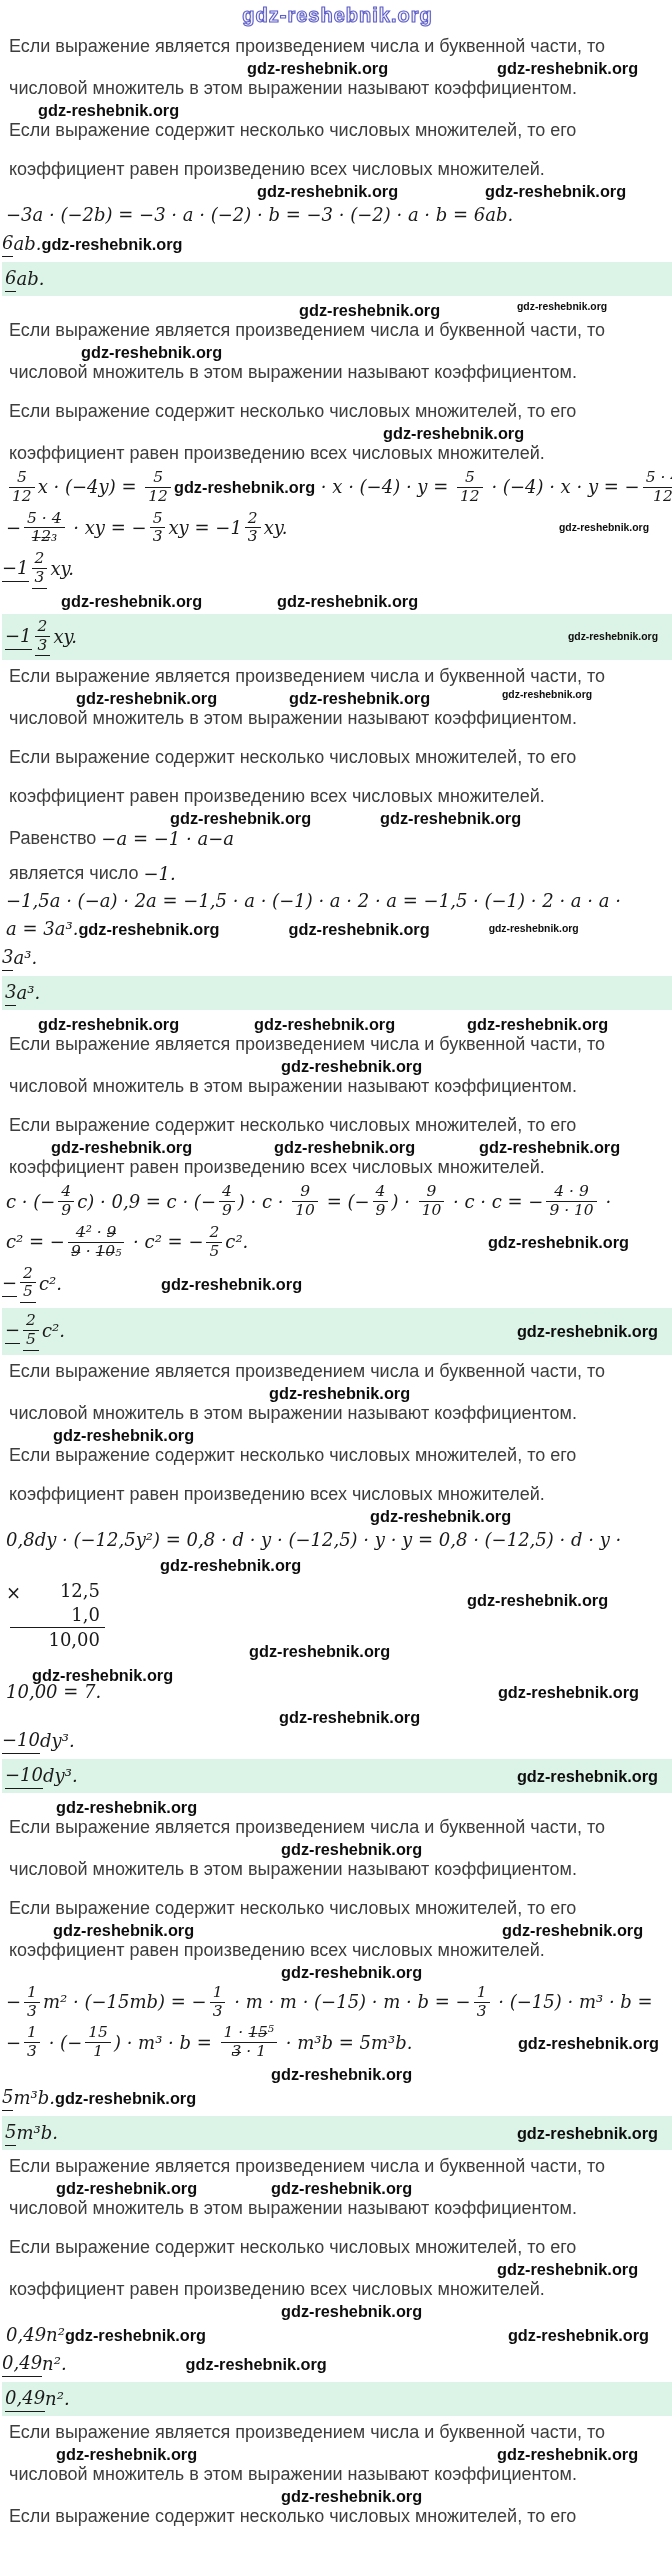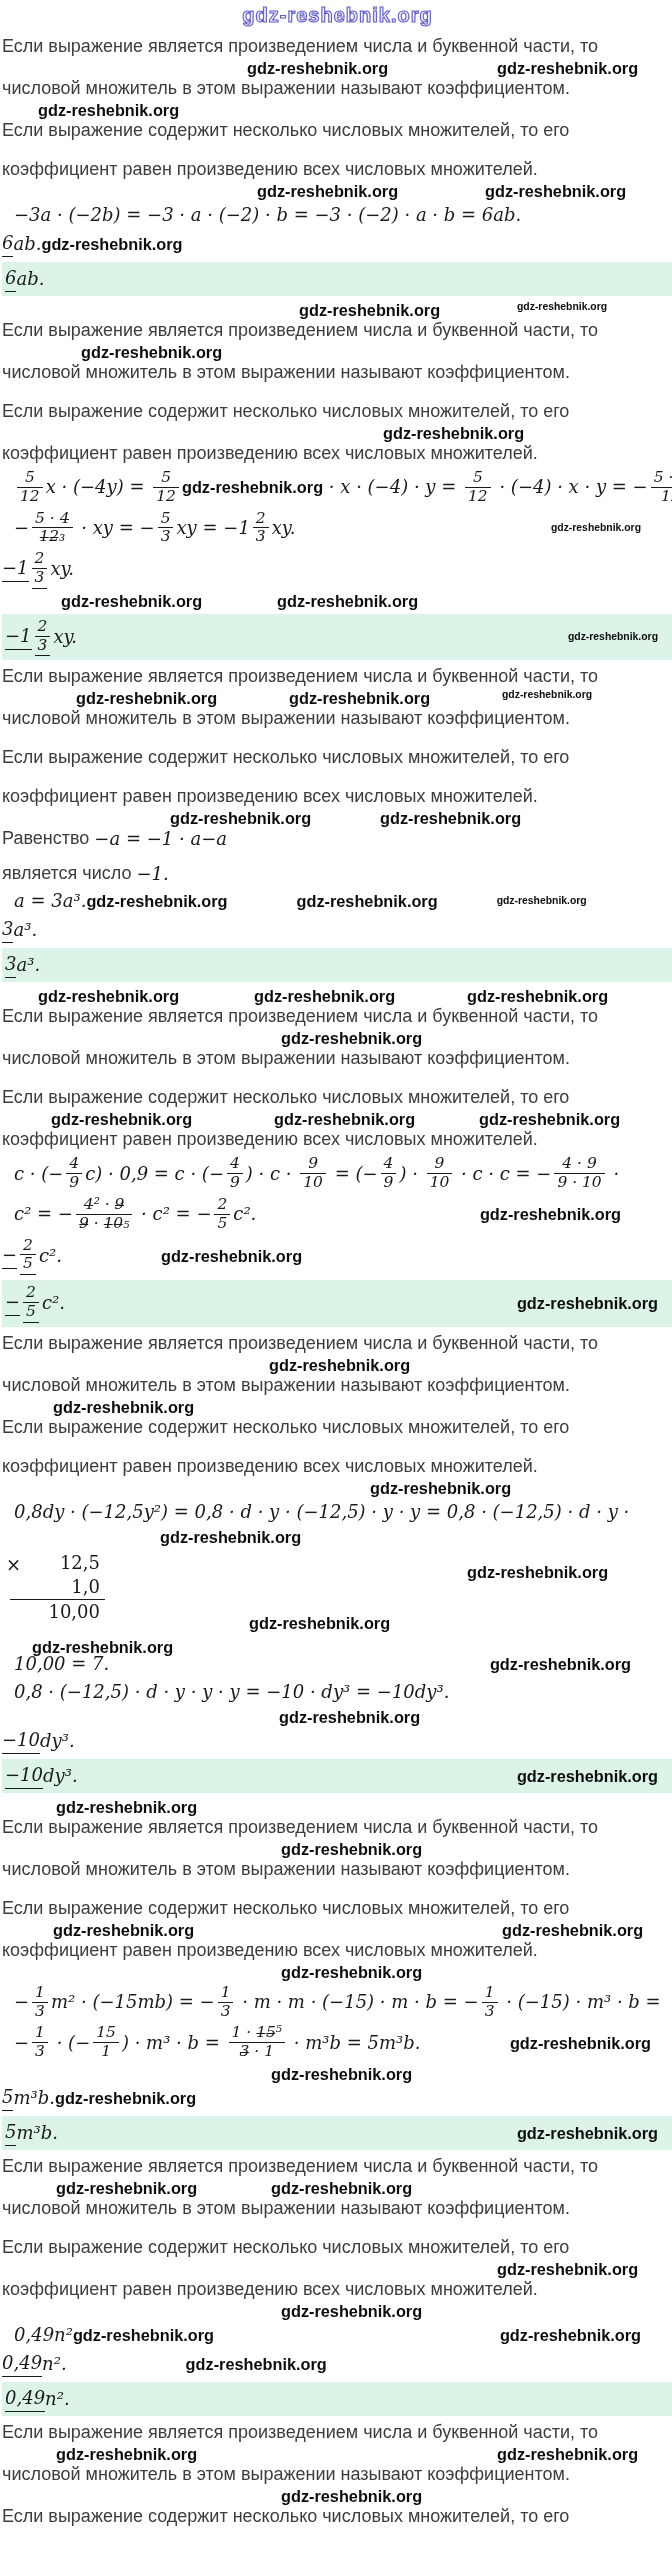--- a/index.html
+++ b/index.html
@@ -2,24 +2,24 @@
 <html><head>
 <meta charset="utf-8">
 <style>
   html,body{margin:0;padding:0;background:#fff}
   body{width:673px;font-family:"Liberation Sans",sans-serif;color:#1a1a1a;overflow-x:hidden}
   .page{width:673px;padding:2px 0 0 2px;box-sizing:border-box}
   .titlewm{text-align:center;font-family:"Liberation Sans",sans-serif;font-weight:bold;
     font-size:20px;letter-spacing:1px;color:#f2f2ff;-webkit-text-stroke:1.1px #5e5ec8;
     text-shadow:0 0 1px #8b8bd8;margin:2px 0 8px}
   .line{display:flex;align-items:center;white-space:pre;max-width:673px}
-  .para{font-size:18px;color:#3d3d3d;margin:1px 0;line-height:23px}
+  .para{font-size:18px;color:#3d3d3d;margin:1px 7px;line-height:23px}
   .para .t{font-family:"Liberation Sans",sans-serif}
   .math{font-family:"DejaVu Serif","Liberation Serif",serif;font-style:italic;
-    font-size:18px;color:#1a1a1a;margin:4px 12px;line-height:24px}
+    font-size:18px;color:#1a1a1a;margin:4px 4px;line-height:24px}
   .mx{font-family:"DejaVu Serif","Liberation Serif",serif;font-style:italic;font-size:18px;color:#1a1a1a}
   .answer{margin:3px 0}
   .hl-line{background:#dcf3e7;margin:5px 0;padding:4px 3px;min-height:24px;width:673px;box-sizing:border-box}
   .u{border-bottom:1.6px solid #1a1a1a;padding-bottom:1px}
   .frac{display:inline-flex;flex-direction:column;text-align:center;vertical-align:middle;
     margin:0 3px;font-size:0.86em;line-height:1.15}
   .frac .n{padding:0 3px;border-bottom:1.3px solid #1a1a1a}
   .frac .d{padding:0 3px}
   .frac.ufrac{border-bottom:1.6px solid #1a1a1a;padding-bottom:1px}
   .wm{font-family:"Liberation Sans",sans-serif;font-style:normal;font-weight:bold;
@@ -97,20 +97,21 @@
       <div class="line para"><span class="t">Если выражение содержит несколько числовых множителей, то его</span></div>
       <div class="gap" style="height: 14px;"></div>
       <div class="line para"><span class="t">коэффициент равен произведению всех числовых множителей.</span></div>
       <div class="wmrow">
         <span class="wm" style="left: 168px;">gdz-reshebnik.org</span>
         <span class="wm" style="left: 378px;">gdz-reshebnik.org</span>
       </div>
       <div class="line para"><span class="t">Равенство </span><span class="mx">−a = −1 · a</span><span class="mx">−a</span></div>
       <div class="gap" style="height: 10px;"></div>
       <div class="line para"><span class="t">является число </span><span class="mx">−1.</span></div>
+      <div class="line math"><span class="mx">−1,5a · (−a) · 2a = −1,5 · a · (−1) · a · 2 · a = −1,5 · (−1) · 2 · a · a ·</span></div>
       <div class="line math"><span class="mx">a = 3a³.</span><span class="wm">gdz-reshebnik.org</span><span class="sp" style="width: 69px;"></span><span class="wm">gdz-reshebnik.org</span><span class="sp" style="width: 59px;"></span><span class="wm small">gdz-reshebnik.org</span></div>
       <div class="line math answer"><span class="mx u">3</span><span class="mx">a³.</span></div>
       <div class="line math hl-line"><span class="mx u">3</span><span class="mx">a³.</span></div>
       <div class="wmrow">
         <span class="wm" style="left: 36px;">gdz-reshebnik.org</span>
         <span class="wm" style="left: 252px;">gdz-reshebnik.org</span>
         <span class="wm" style="left: 465px;">gdz-reshebnik.org</span>
       </div>
       <div class="line para"><span class="t">Если выражение является произведением числа и буквенной части, то</span></div>
       <div class="wmrow">
@@ -152,21 +153,20 @@
           <span class="times">×</span>
           <div class="cmrow">12,5</div>
           <div class="cmrow undl">1,0</div>
           <div class="cmrow">10,00</div>
         </div>
         <span class="wm" style="left: 465px; top: 12px;">gdz-reshebnik.org</span>
         <span class="wm" style="left: 247px; top: 63px;">gdz-reshebnik.org</span>
         <span class="wm" style="left: 30px; top: 87px;">gdz-reshebnik.org</span>
       </div>
       <div class="line math"><span class="mx">10,00 = 7.</span><span class="fill"></span><span class="wm">gdz-reshebnik.org</span><span class="sp" style="width: 30px;"></span></div>
-      <div class="line math"><span class="mx">0,8 · (−12,5) · d · y · y · y = −10 · dy³ = −10dy³.</span></div>
       <div class="wmrow">
         <span class="wm" style="left: 277px;">gdz-reshebnik.org</span>
       </div>
       <div class="line math answer"><span class="mx u">−10</span><span class="mx">dy³.</span></div>
       <div class="line math hl-line"><span class="mx u">−10</span><span class="mx">dy³.</span><span class="fill"></span><span class="wm" style="margin-right: 14px;">gdz-reshebnik.org</span></div>
       <div class="wmrow">
         <span class="wm" style="left: 54px;">gdz-reshebnik.org</span>
       </div>
       <div class="line para"><span class="t">Если выражение является произведением числа и буквенной части, то</span></div>
       <div class="wmrow">

